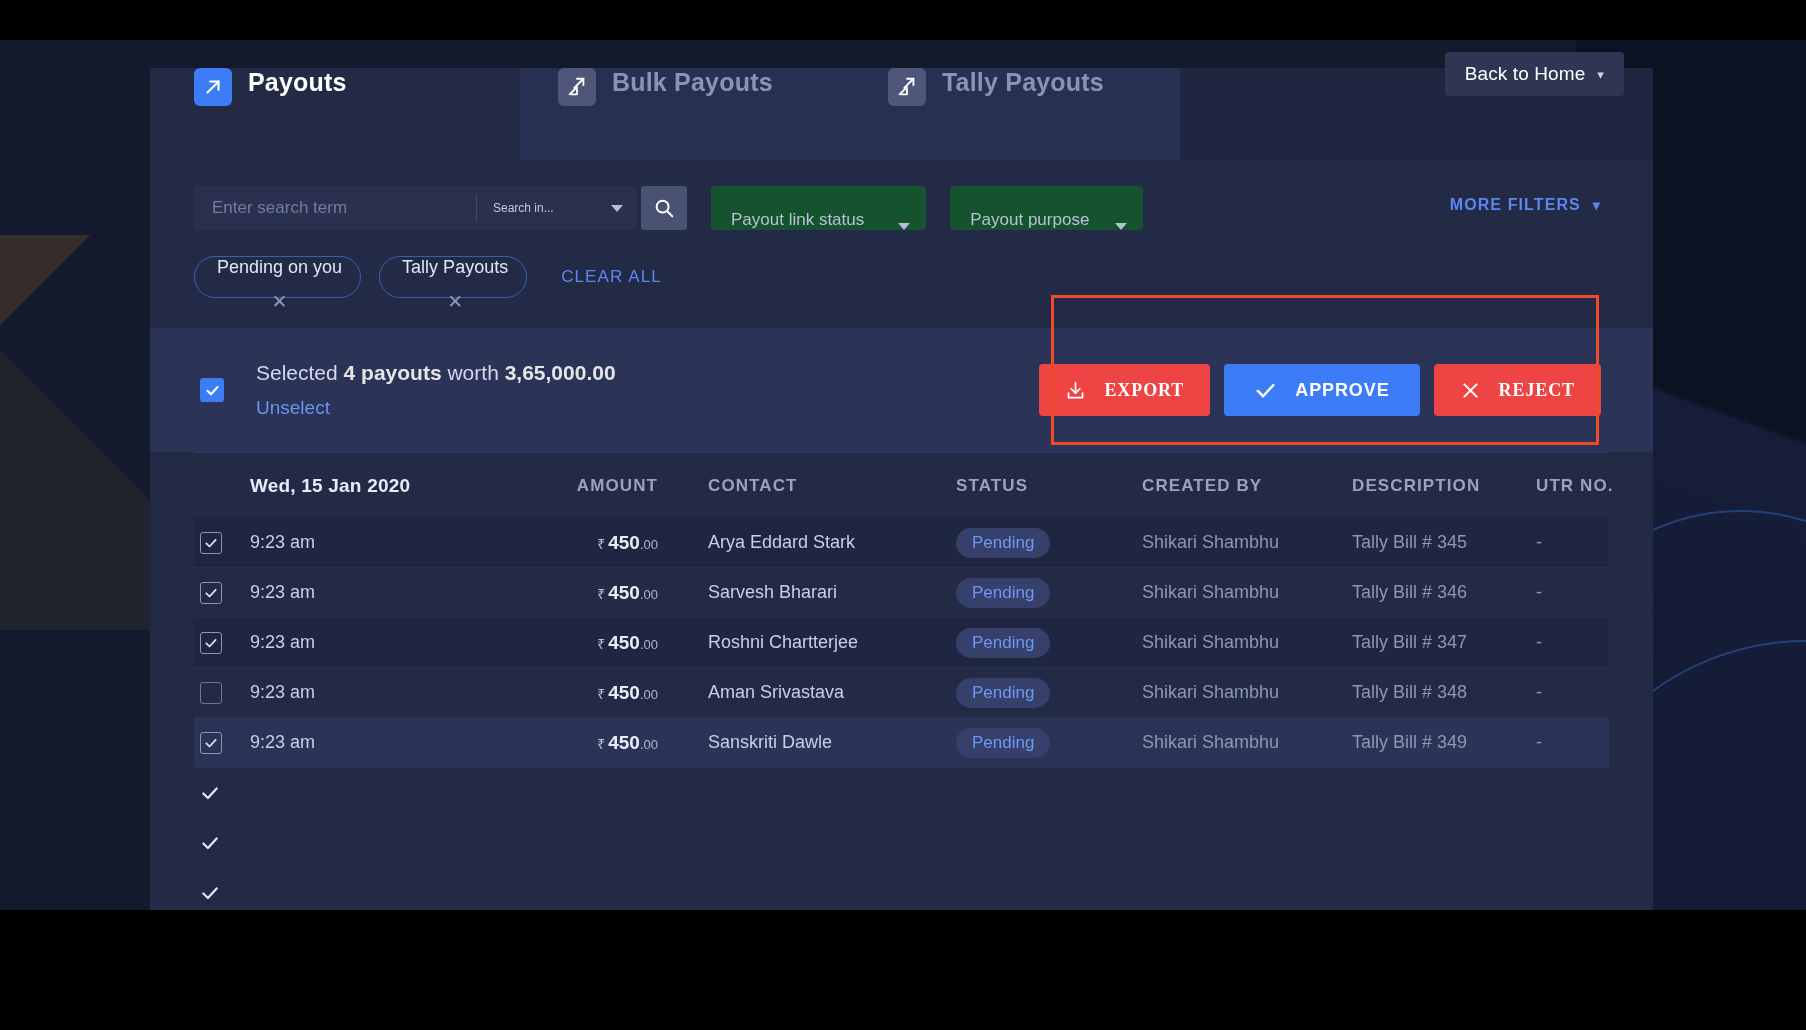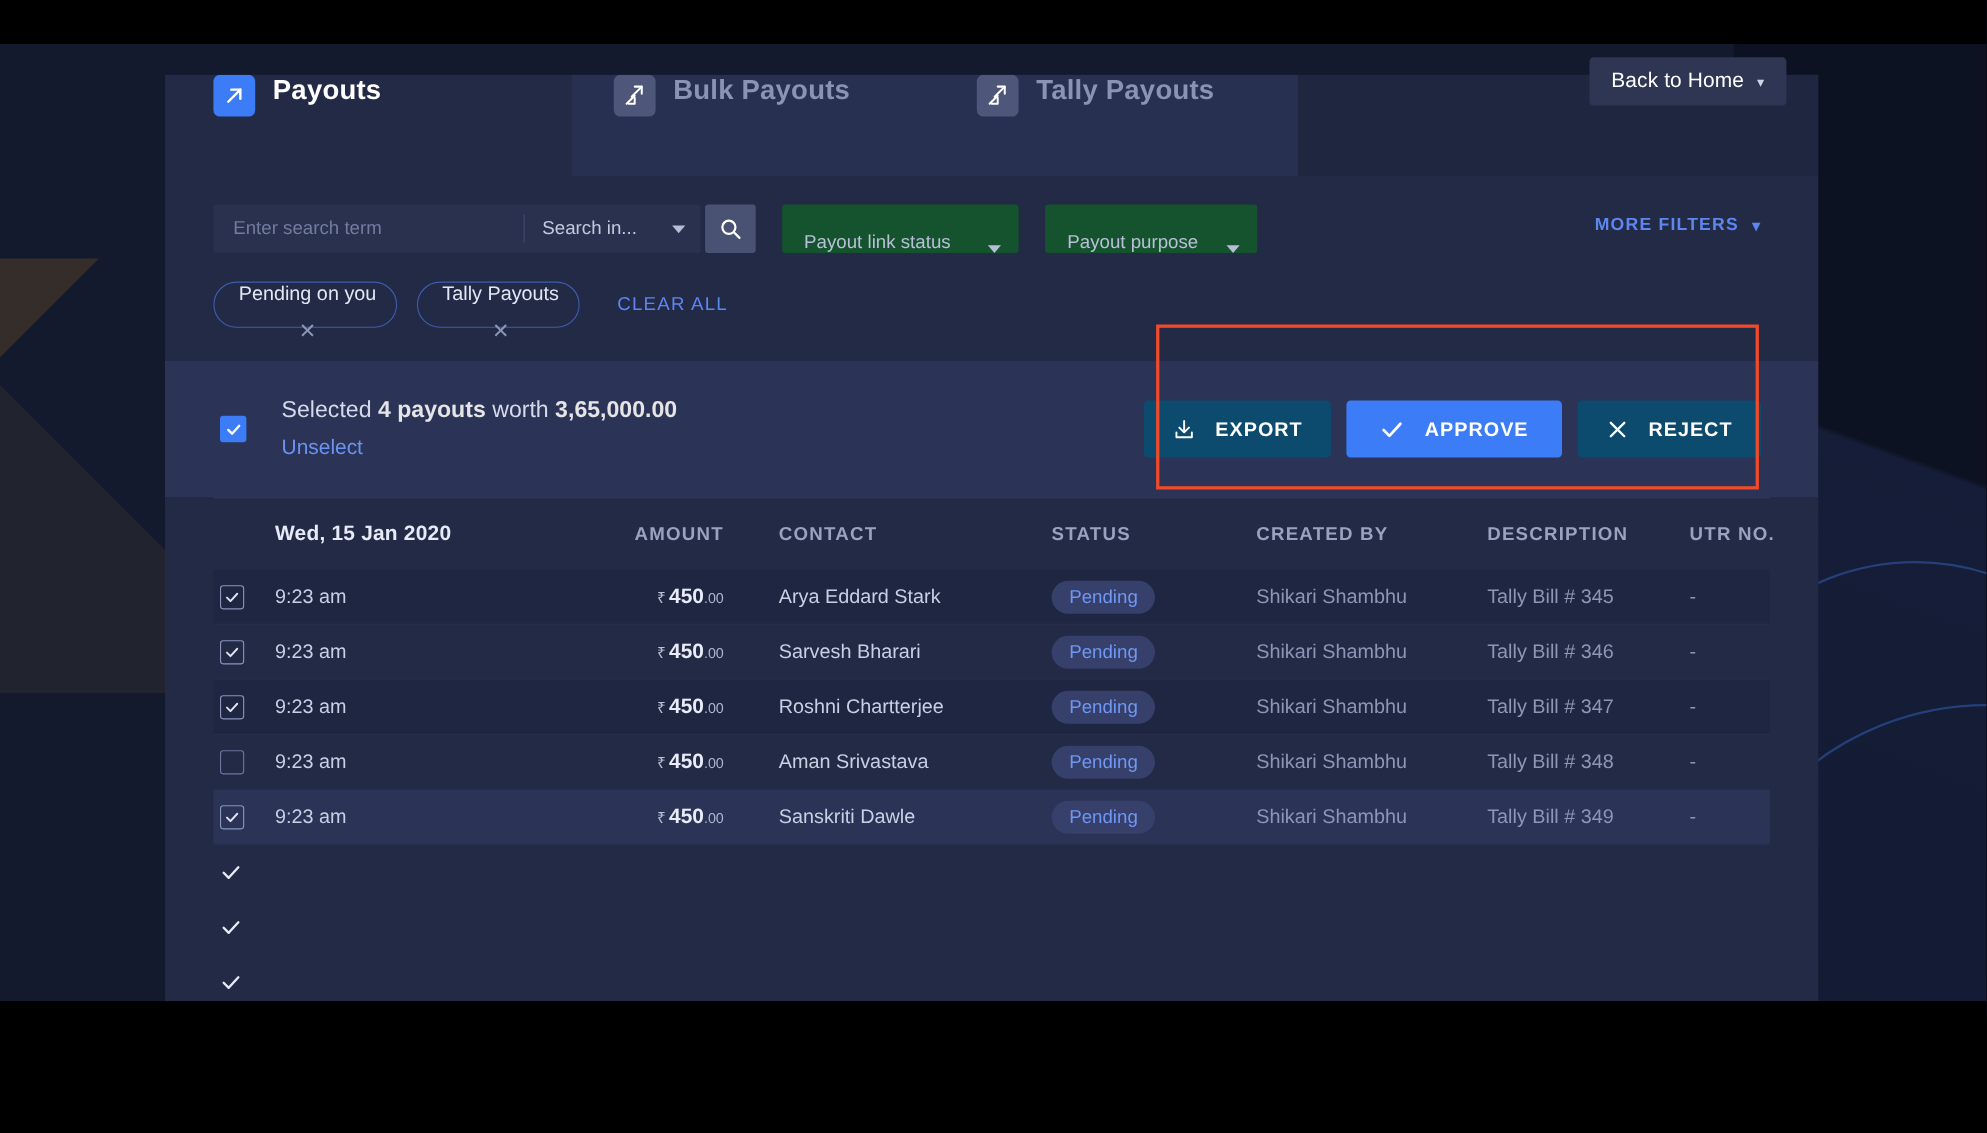--- a/index.html
+++ b/index.html
@@ -122,21 +122,21 @@
     font-family: "Liberation Sans", sans-serif;
     font-size: 17px;
     padding: 0 18px;
   }
   .search-input::placeholder { color: #737c9e; }
   .vsep { width: 1px; height: 26px; background: #414a6d; }
   .search-in {
     width: 160px; height: 44px;
     display: flex; align-items: center; justify-content: space-between;
     padding: 0 14px 0 16px;
-    color: #c3cade; font-size: 17px;
+    color: #c3cade; font-size: 12px;
   }
   .caret { width: 0; height: 0; border-left: 6px solid transparent; border-right: 6px solid transparent; border-top: 7px solid #b6bdd4; }
   .search-btn {
     width: 46px; height: 44px;
     margin-left: 4px;
     background: #4a5273;
     border-radius: 3px;
     display: flex; align-items: center; justify-content: center;
   }
   .fdrop {
@@ -210,21 +210,21 @@
     display: flex; align-items: center; gap: 14px;
   }
   .act-btn {
     height: 52px;
     padding: 0 26px;
     border-radius: 4px;
     display: flex; align-items: center; gap: 18px;
     color: #ffffff;
     font-size: 18px; font-weight: bold; letter-spacing: .9px;
   }
-  .act-btn.ghost { background: #0c4a6e; }
+  .act-btn.ghost { background: #ef4444; font-family: Liberation Serif, serif; }
   .act-btn.primary { background: #3c7cf6; padding: 0 30px; }
 
   
   .table-wrap { background: #222a46; padding: 0 44px; }
   .thead {
     display: flex; align-items: center;
     height: 66px;
     border-top: 1px solid #333c5e;
   }
   .thead .th { font-size: 17px; font-weight: bold; letter-spacing: 1.1px; color: #9aa2c0; }

